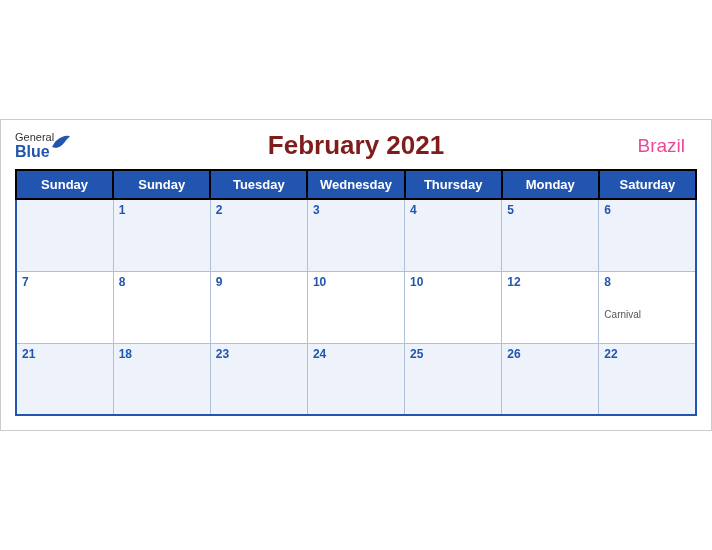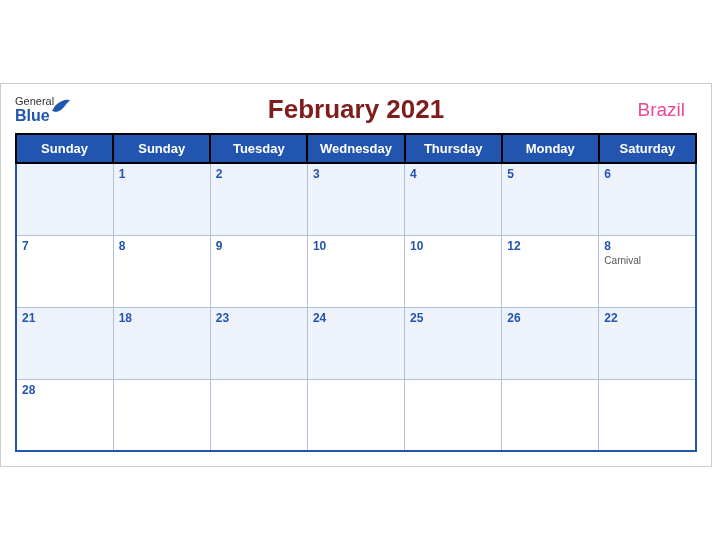--- a/index.html
+++ b/index.html
@@ -87,21 +87,21 @@
       width: calc(100% / 7);
     }
     .day-number {
       font-size: 12px;
       font-weight: bold;
       color: #2255b0;
     }
     .event-label {
       font-size: 10px;
       color: #555;
-      margin-top: 2px;
+      margin-top: 20px;
     }
     tr:nth-child(odd) td {
       background-color: #eef2fb;
     }
     tr:nth-child(even) td {
       background-color: #fff;
     }
   </style>
 </head>
 <body>
@@ -196,26 +196,15 @@
           <td>
             <div class="day-number">25</div>
           </td>
           <td>
             <div class="day-number">26</div>
           </td>
           <td>
             <div class="day-number">22</div>
           </td>
         </tr>
-        <tr>
-          <td>
-            <div class="day-number">28</div>
-          </td>
-          <td></td>
-          <td></td>
-          <td></td>
-          <td></td>
-          <td></td>
-          <td></td>
-        </tr>
       </tbody>
   </table>
 </div>
 
 </body></html>

